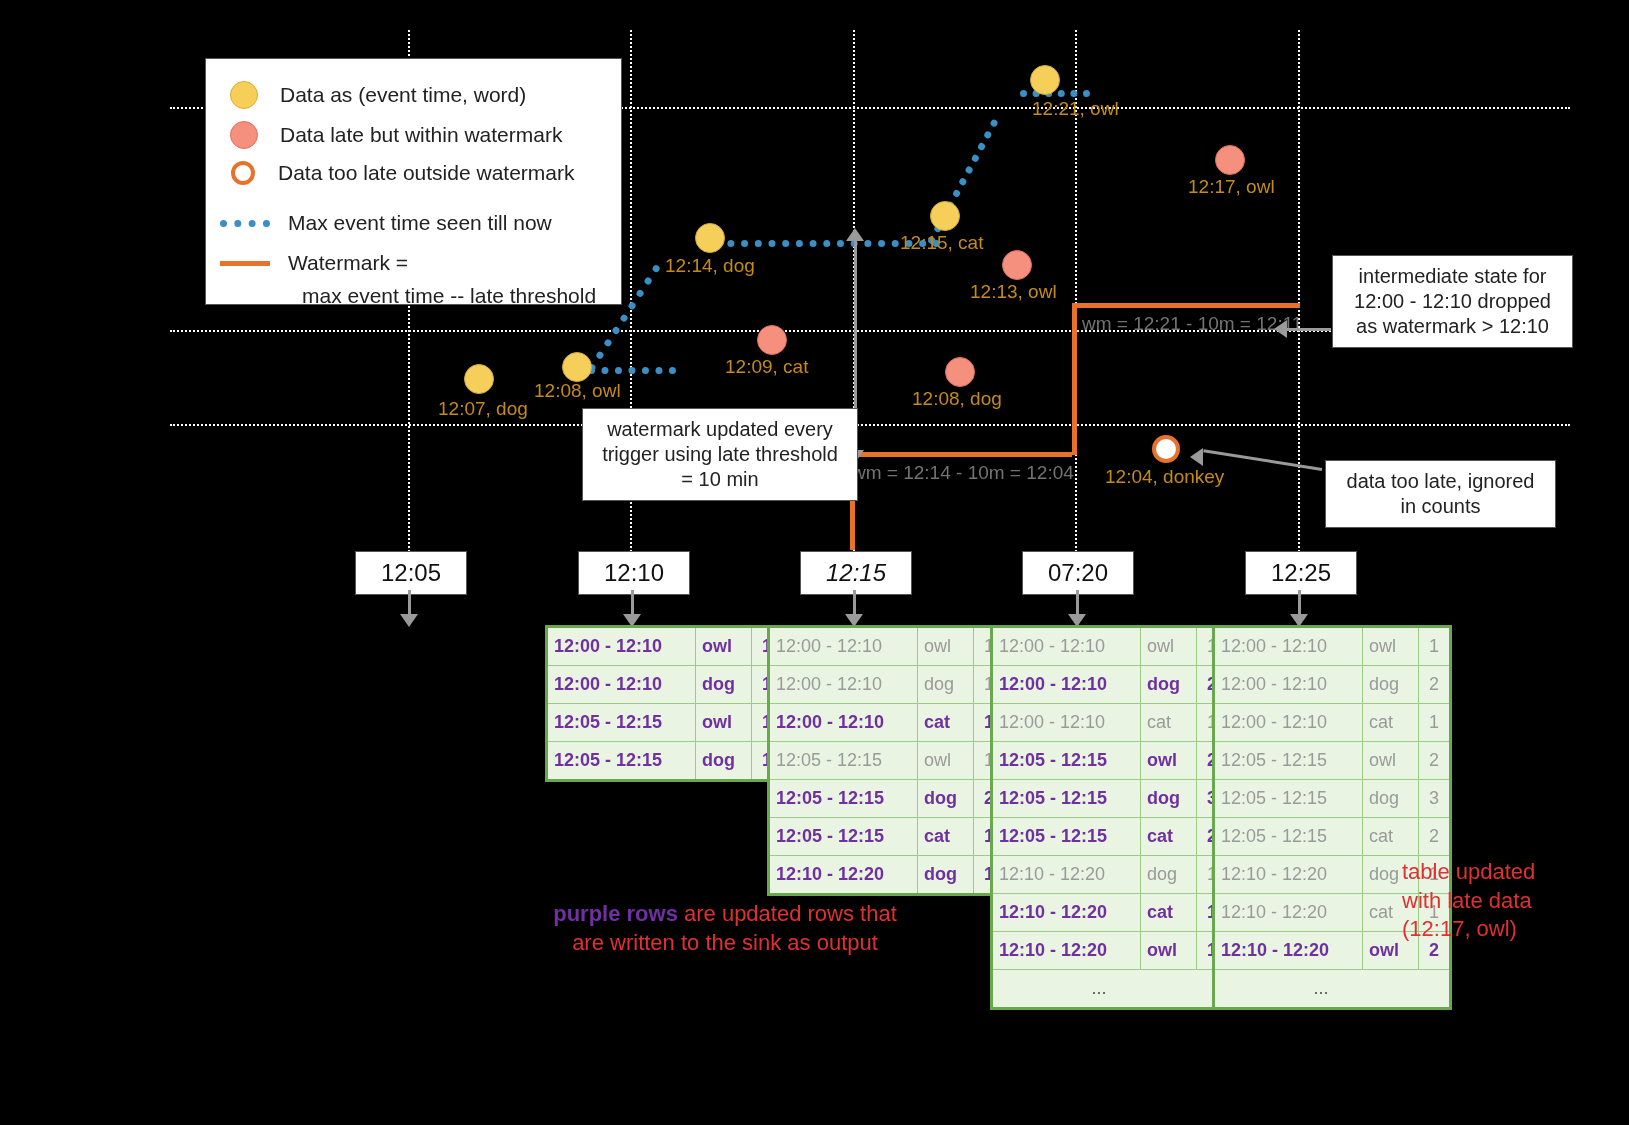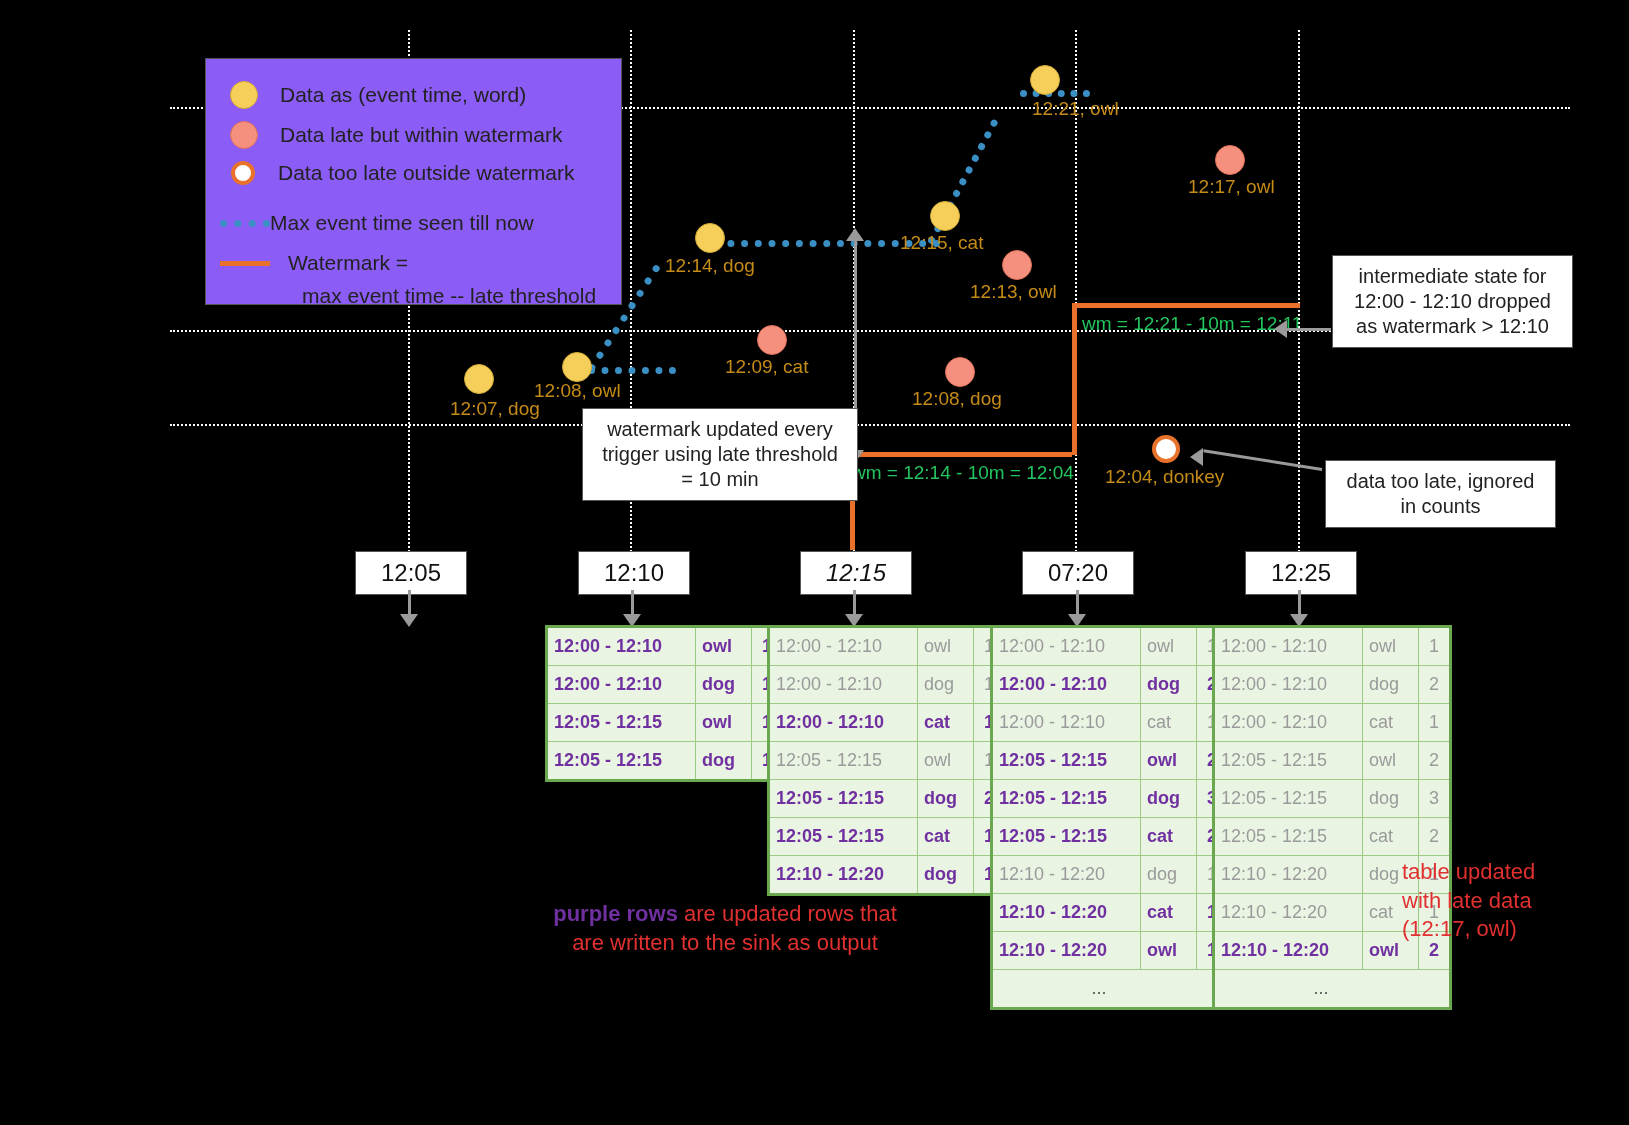--- a/index.html
+++ b/index.html
@@ -2,41 +2,41 @@
 <html><head>
 <meta charset="utf-8">
 <style>
   html,body{margin:0;padding:0;background:#000;}
   body{width:1629px;height:1125px;position:relative;font-family:"Liberation Sans",sans-serif;overflow:hidden;}
   #stage{position:absolute;left:0;top:0;width:1629px;height:1125px;}
   .gl{position:absolute;background:transparent;}
   .gl.h{height:0;border-top:2px dotted #ffffff;}
   .gl.v{width:0;border-left:2px dotted #ffffff;}
 
-  .legend{position:absolute;left:205px;top:58px;width:415px;height:245px;background:#8b5cf6;border:1px solid #555;}
+  .legend{position:absolute;left:205px;top:58px;width:415px;height:245px;background:#ffffff;border:1px solid #555;}
   .legend .row{position:absolute;display:flex;align-items:center;}
   .legend .txt{font-size:21px;color:#222;}
   .dotY{width:26px;height:26px;border-radius:50%;background:#f6cf5a;border:1px solid #d9ae33;}
   .dotS{width:26px;height:26px;border-radius:50%;background:#f4907d;border:1px solid #e0715c;}
   .dotO{width:24px;height:24px;border-radius:50%;background:#fff;border:4px solid #e8722c;box-sizing:border-box;}
   .lgdash{width:50px;height:0;border-top:7px dotted #3a8fc4;}
   .lgsolid{width:50px;height:0;border-top:5px solid #e8722c;}
 
   .pt{position:absolute;width:28px;height:28px;border-radius:50%;}
   .pt.y{background:#f6cf5a;border:1px solid #d2ab35;}
   .pt.s{background:#f4907d;border:1px solid #dd7058;}
   .pt.o{background:#fff;border:4px solid #e8722c;box-sizing:border-box;}
   .ptlabel{position:absolute;font-size:19px;color:#c58b17;white-space:nowrap;}
 
   .maxline{position:absolute;height:0;border-top:7px dotted #3a8fc4;transform-origin:left center;}
 
   .wmpath{position:absolute;border-color:#e8722c;}
   .wmh{height:0;border-top:5px solid #e8722c;}
   .wmv{width:0;border-left:5px solid #e8722c;}
-  .wmtext{position:absolute;font-size:19px;color:#22c55e;white-space:nowrap;}
+  .wmtext{position:absolute;font-size:19px;color:#737373;white-space:nowrap;}
 
   .callout{position:absolute;background:#fff;border:1px solid #555;padding:8px 12px;font-size:20px;color:#222;line-height:1.25;text-align:center;}
   .arrowg{position:absolute;background:#9a9a9a;}
   .arrowg.v{width:3px;}
   .arrowg.h{height:3px;}
   .ahead{position:absolute;width:0;height:0;}
   .ahead.down{border-left:9px solid transparent;border-right:9px solid transparent;border-top:13px solid #9a9a9a;}
   .ahead.up{border-left:9px solid transparent;border-right:9px solid transparent;border-bottom:13px solid #9a9a9a;}
   .ahead.left{border-top:9px solid transparent;border-bottom:9px solid transparent;border-right:13px solid #9a9a9a;}
 
@@ -92,33 +92,33 @@
     <div class="row" style="left:24px;top:62px;">
       <span class="dotS"></span>
       <span class="txt" style="margin-left:22px;">Data late but within watermark</span>
     </div>
     <div class="row" style="left:25px;top:102px;">
       <span class="dotO"></span>
       <span class="txt" style="margin-left:23px;">Data too late outside watermark</span>
     </div>
     <div class="row" style="left:14px;top:152px;">
       <span class="lgdash"></span>
-      <span class="txt" style="">Max event time seen till now</span>
+      <span class="txt" style="margin-left:18px;">Max event time seen till now</span>
     </div>
     <div class="row" style="left:14px;top:192px;">
       <span class="lgsolid"></span>
       <span class="txt" style="margin-left:18px;">Watermark =</span>
     </div>
     <div class="row" style="left:96px;top:225px;text-align:center;">
       <span class="txt">max event time -- late threshold</span>
     </div>
   </div>
 
   <div class="pt y" style="left:464px;top:364px;"></div>
-  <div class="ptlabel" style="left:438px;top:398px;margin-left:12px;">12:07, dog</div>
+  <div class="ptlabel" style="left:438px;top:398px;">12:07, dog</div>
 
   <div class="pt y" style="left:562px;top:352px;"></div>
   <div class="ptlabel" style="left:534px;top:380px;">12:08, owl</div>
 
   <div class="pt y" style="left:695px;top:223px;"></div>
   <div class="ptlabel" style="left:665px;top:255px;">12:14, dog</div>
 
   <div class="pt s" style="left:757px;top:325px;"></div>
   <div class="ptlabel" style="left:725px;top:356px;">12:09, cat</div>
 

